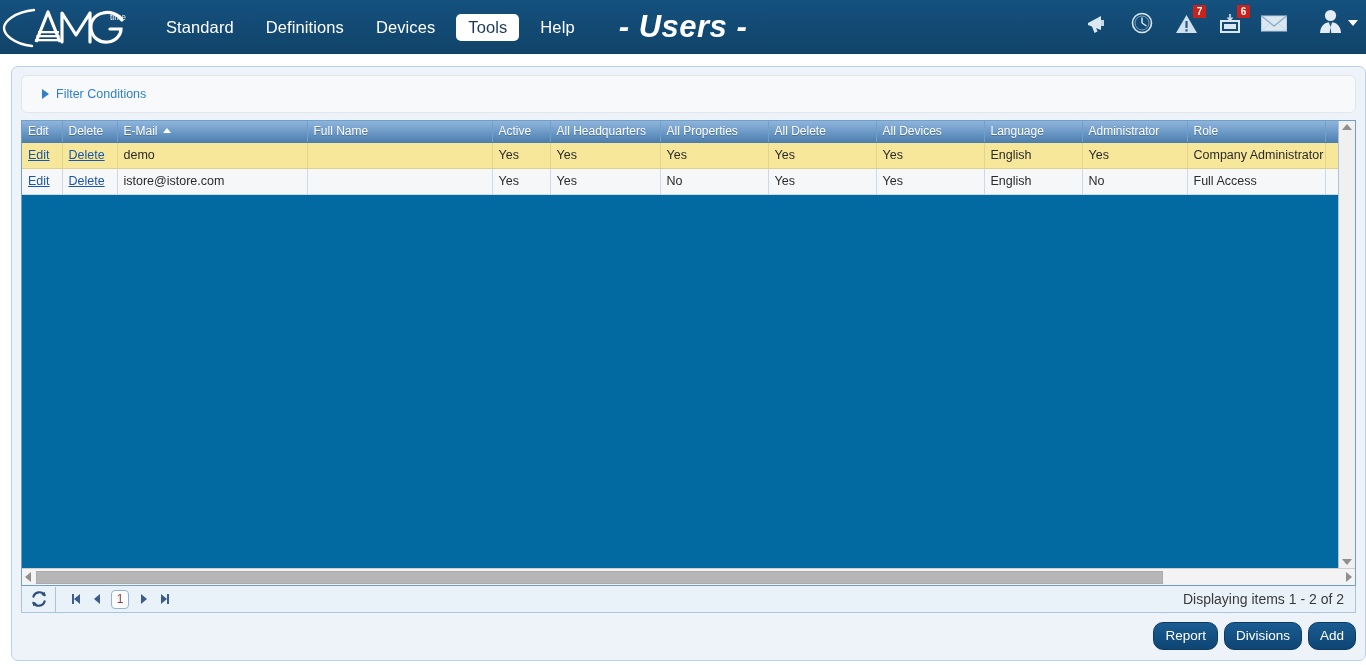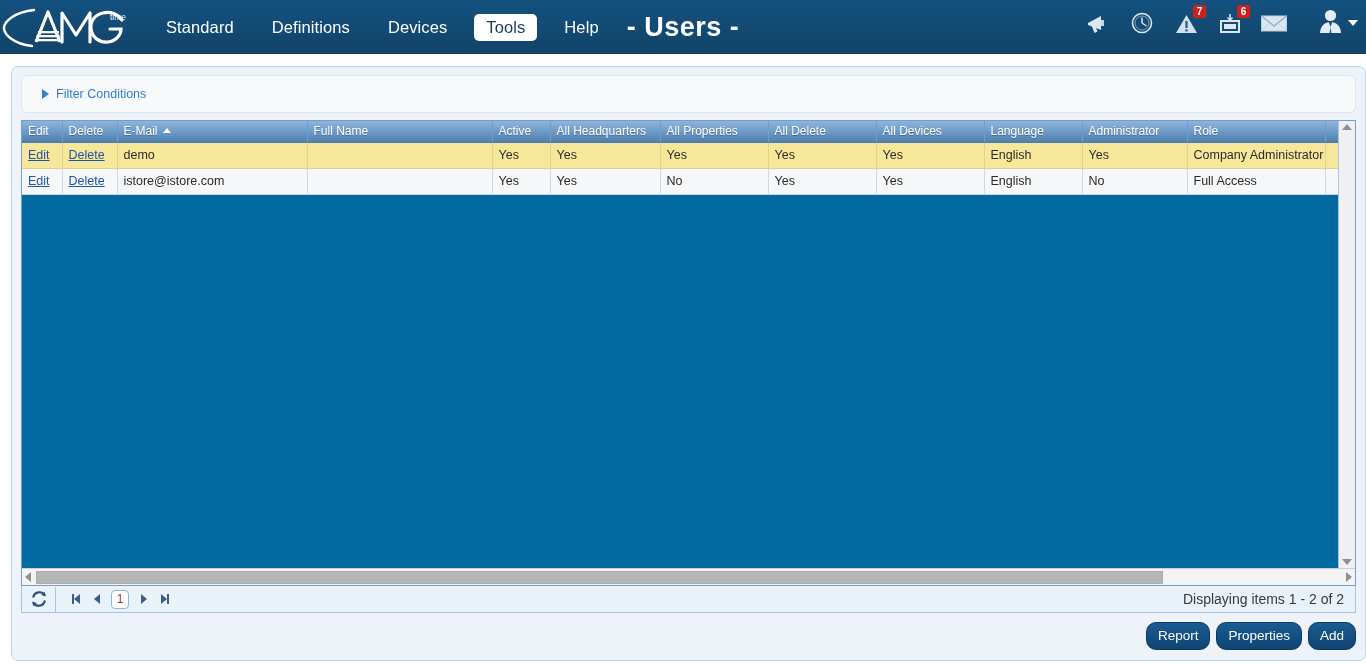--- a/index.html
+++ b/index.html
@@ -25,21 +25,21 @@
     width: 146px;
     height: 46px;
     flex: 0 0 146px;
     position: relative;
   }
   .logo svg { display: block; }
 
   .nav-items {
     display: flex;
     align-items: center;
-    gap: 10px;
+    gap: 4px;
     margin-left: 6px;
   }
   .nav-item {
     color: #ffffff;
     font-size: 16.5px;
     padding: 5px 14px;
     cursor: pointer;
     white-space: nowrap;
     letter-spacing: 0.1px;
   }
@@ -55,22 +55,23 @@
     position: absolute;
     left: 0; right: 0;
     top: 0; bottom: 0;
     display: flex;
     align-items: center;
     justify-content: center;
     pointer-events: none;
   }
   .page-title span {
     color: #ffffff;
+    font-style: italic;
     font-weight: bold;
-    font-size: 27px;
+    font-size: 31px;
     letter-spacing: 0.5px;
   }
 
   .topbar-icons {
     position: absolute;
     right: 8px;
     top: 0;
     height: 46px;
     display: flex;
     align-items: center;
@@ -598,18 +599,18 @@
         <span class="pg-btn pg-last">
           <span class="tri-right"></span>
             <span class="bar-v"></span>
         </span>
       </div>
       <div class="pager-status">Displaying items 1 - 2 of 2</div>
     </div>
 
     <div class="footer-actions">
       <button class="btn">Report</button>
-      <button class="btn">Properties</button>
+      <button class="btn">Divisions</button>
       <button class="btn">Add</button>
     </div>
 
   </div>
 </div>
 
 </body></html>

